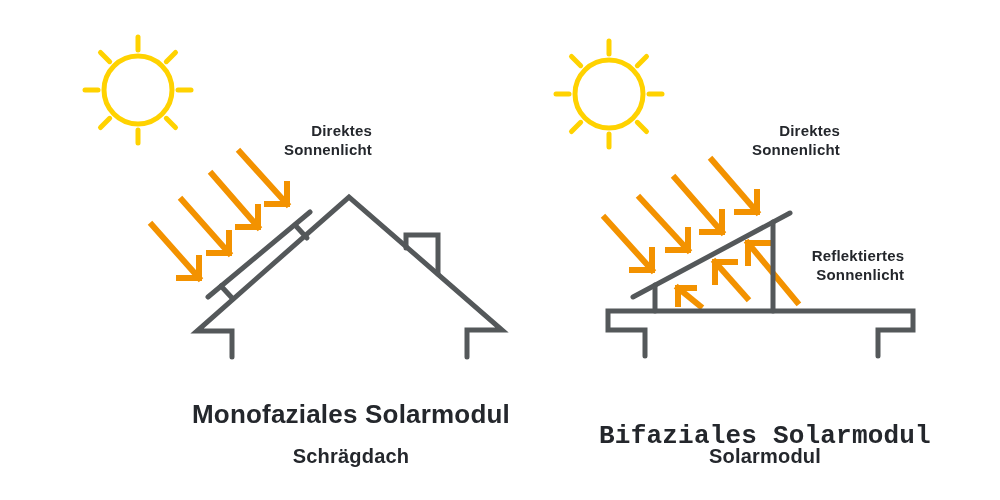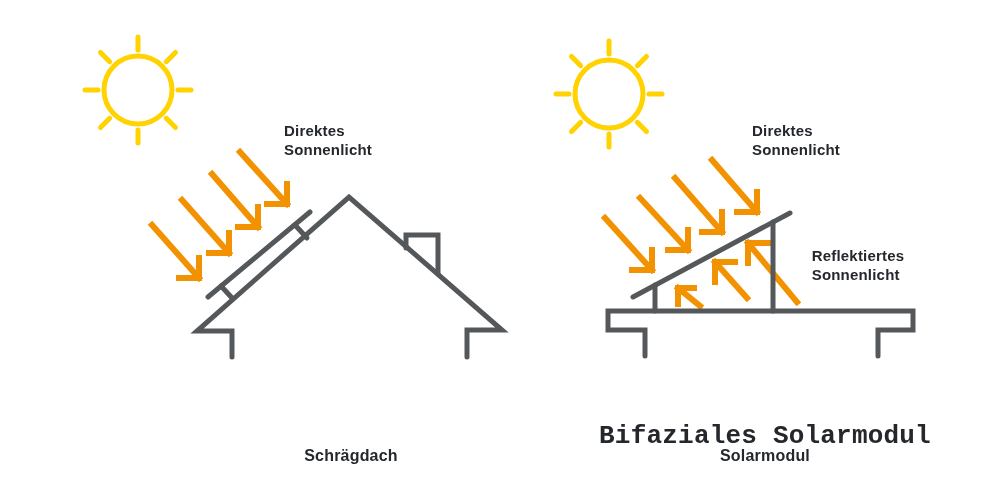--- a/index.html
+++ b/index.html
@@ -12,33 +12,33 @@
   html,body{margin:0;padding:0;}
   body{
     width:1000px;height:500px;background:var(--bg);
     font-family:"Liberation Sans", sans-serif;
     position:relative;overflow:hidden;
   }
   .stage{position:absolute;inset:0;width:1000px;height:500px;}
   svg.canvas{position:absolute;left:0;top:0;}
   .label{
     position:absolute;transform:translate(-50%,-50%);
-    text-align:left;color:var(--text);font-weight:bold;
+    text-align:right;color:var(--text);font-weight:bold;
     font-size:15px;line-height:19px;white-space:pre-line;
     letter-spacing:.2px;
   }
   .title{
     position:absolute;transform:translate(-50%,-50%);
     text-align:center;color:var(--text);font-weight:bold;
     font-size:26px;letter-spacing:.2px;white-space:nowrap;
   }
   .subtitle{
     position:absolute;transform:translate(-50%,-50%);
     text-align:center;color:var(--text);font-weight:bold;
-    font-size:16px;letter-spacing:.2px;white-space:nowrap;
+    font-size:20px;letter-spacing:.2px;white-space:nowrap;
   }
   .sun-stroke{stroke:var(--sun);stroke-width:5;fill:none;stroke-linecap:round;}
   .arrow{stroke:var(--orange);stroke-width:6;fill:none;stroke-linecap:square;stroke-linejoin:miter;}
   .structure{stroke:var(--gray);stroke-width:5;fill:none;stroke-linecap:round;stroke-linejoin:miter;}
 </style>
 </head>
 <body>
 
 <div class="stage">
 
@@ -123,19 +123,20 @@
 
   <div class="label" style="left:328px;top:140px;">Direktes
 Sonnenlicht</div>
 
   <div class="label" style="left:796px;top:140px;">Direktes
 Sonnenlicht</div>
 
   <div class="label" style="left:858px;top:265px;">Reflektiertes
 Sonnenlicht</div>
 
+  <div class="title" style="left:351px;top:414px;">Monofaziales Solarmodul</div>
 
   <div class="subtitle" style="left:351px;top:456px;">Schrägdach</div>
 
   <div class="title" style="left:765px;top:436px;font-family:Liberation Mono, monospace;">Bifaziales Solarmodul</div>
 
   <div class="subtitle" style="left:765px;top:456px;">Solarmodul</div>
 </div>
 
 </body></html>

